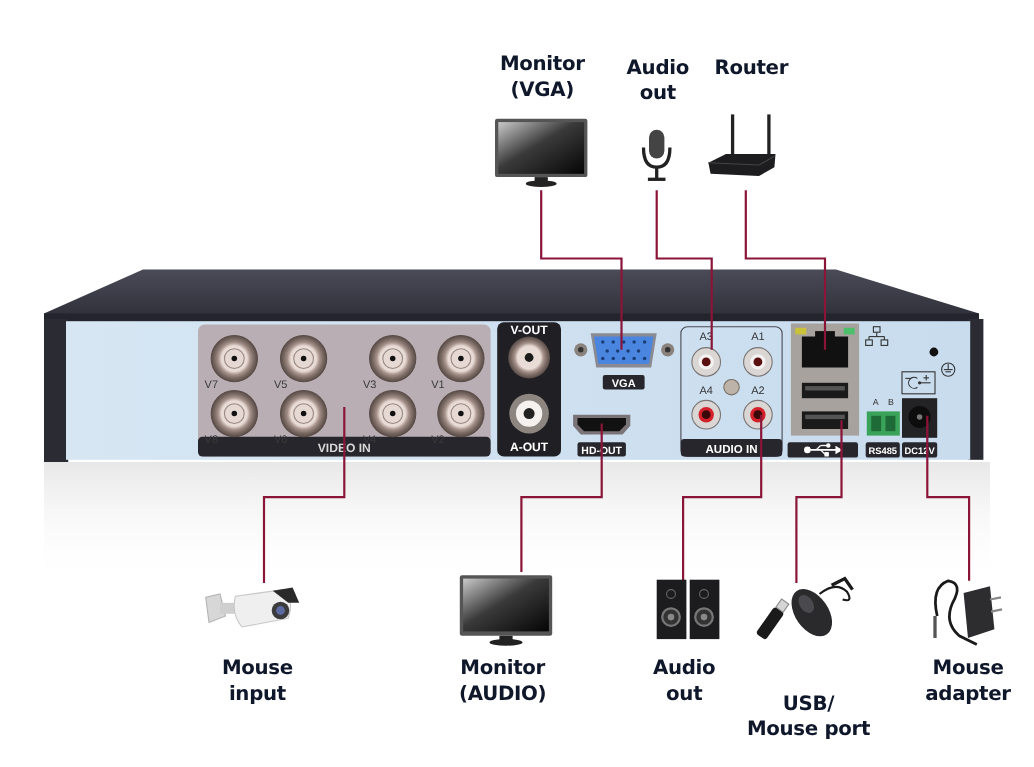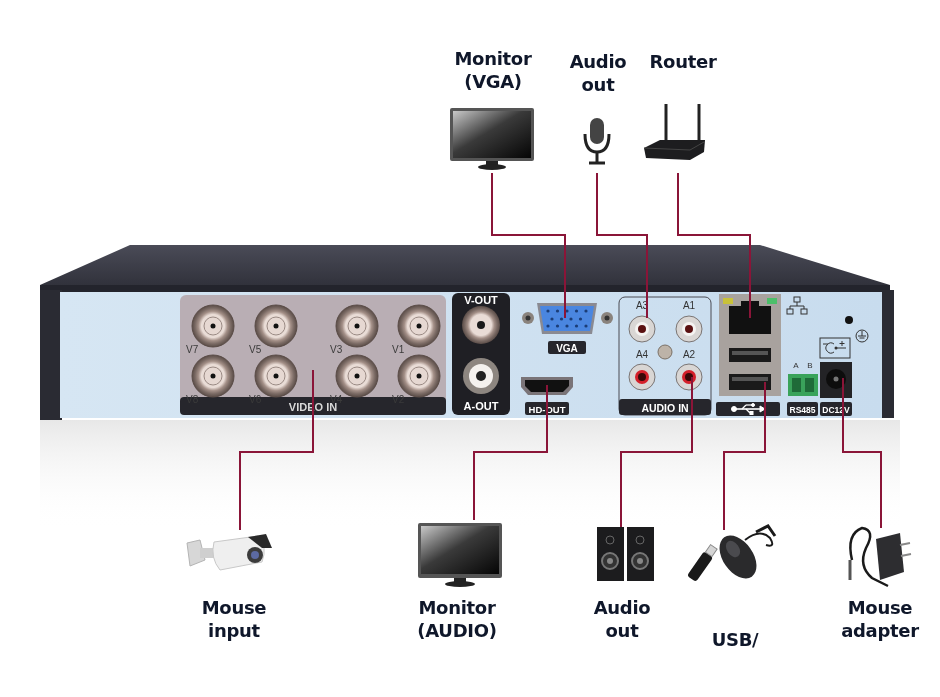--- a/index.html
+++ b/index.html
@@ -340,18 +340,19 @@
 <div class="lbl" style="left:405px;top:596px;width:104px;">
   <span>Monitor</span>
   <span>(AUDIO)</span>
 </div>
 <div class="lbl" style="left:580px;top:596px;width:84px;">
   <span>Audio</span>
   <span>out</span>
 </div>
 <div class="lbl" style="left:662px;top:596px;width:146px;margin-top:32px;">
   <span>USB/</span>
+  <span>Mouse port</span>
 </div>
 <div class="lbl" style="left:826px;top:596px;width:108px;">
   <span>Mouse</span>
   <span>adapter</span>
 </div>
 </div>
 
 </body></html>

